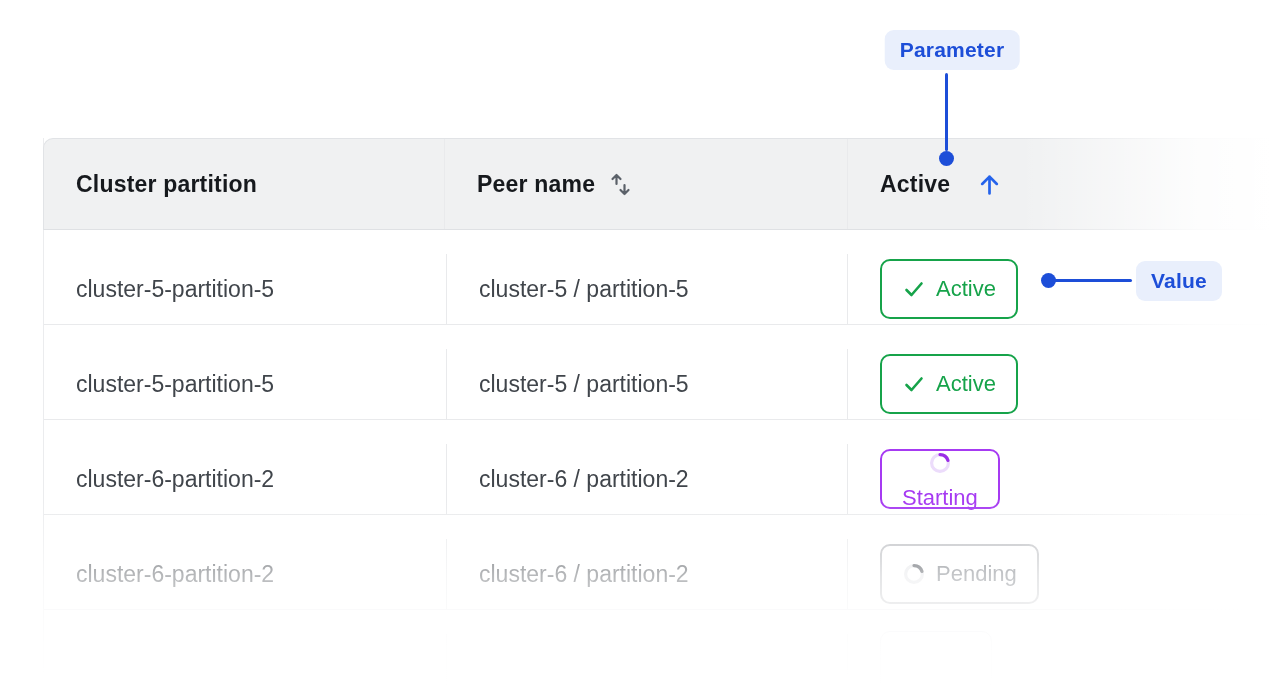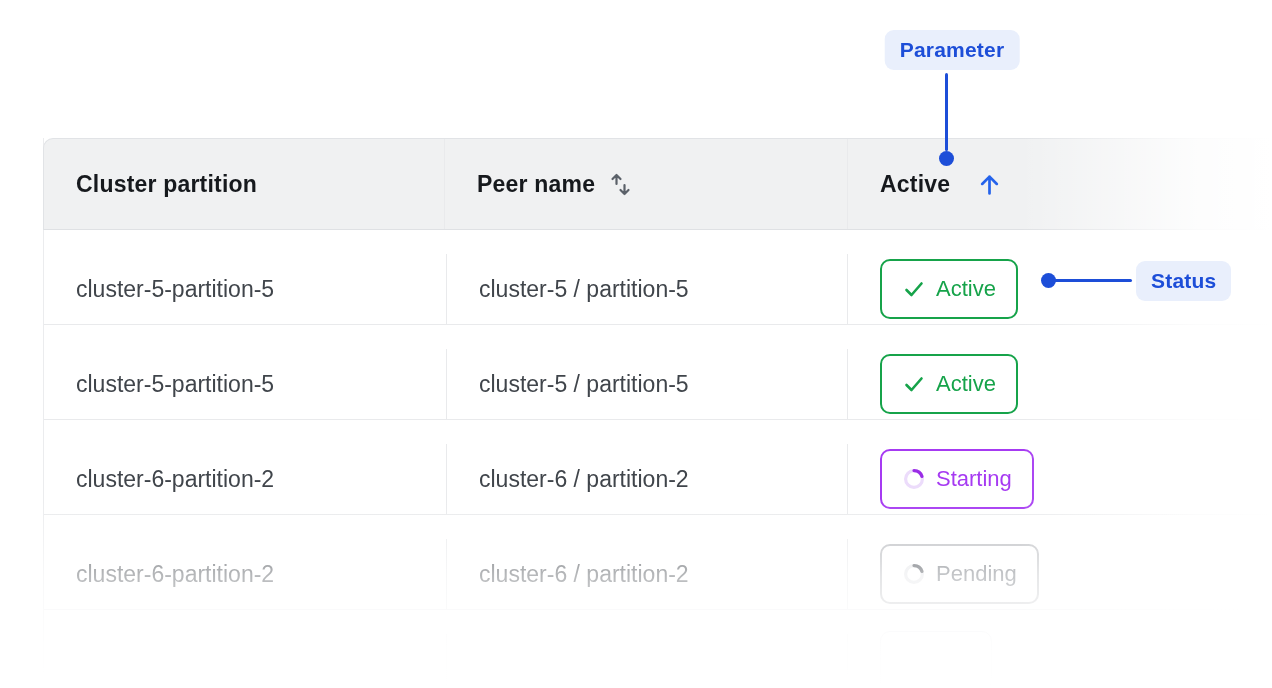--- a/index.html
+++ b/index.html
@@ -32,21 +32,21 @@
   .th.col-peer, .th.col-part, .td.col-peer, .td.col-part { border-right:1px solid #e9eaec; }
   .tr--partial { height:78px; border-bottom:none; }
 
   
   .badge {
     display:inline-flex; align-items:center; gap:10px; height:60px;
     padding:0 20px; border:2px solid; border-radius:10px;
     font-size:22px; font-weight:500; background:#fff; white-space:nowrap;
   }
   .badge--active   { border-color:#16a34a; color:#16a34a; }
-  .badge--starting { border-color:#a63af2; color:#a63af2; }
+  .badge--starting { border-color:#a63af2; color:#a63af2;flex-direction:column; }
   .badge--pending  { border-color:#b9bbbf; color:#666b72; }
   .badge--ghost    { border:1.5px solid #e0e1e4; width:112px; padding:0; }
   .badge--starting .spinner-track { stroke:#ecdcfb; }
   .badge--starting .spinner-arc   { stroke:#9a2ce6; }
   .badge--pending  .spinner-track { stroke:#e3e4e7; }
   .badge--pending  .spinner-arc   { stroke:#3c4149; }
 
   
   .fade-right {
     position:absolute; left:1020px; top:130px; width:252px; height:558px; z-index:2;
@@ -180,16 +180,16 @@
 
   <div class="anno anno-param">
     <span class="anno-pill">Parameter</span>
   </div>
   <div class="anno param-line"></div>
   <div class="anno param-dot"></div>
 
   <div class="anno value-dot"></div>
   <div class="anno value-line"></div>
   <div class="anno anno-value">
-    <span class="anno-pill">Status</span>
+    <span class="anno-pill">Value</span>
   </div>
 
 </div>
 
 </body></html>

